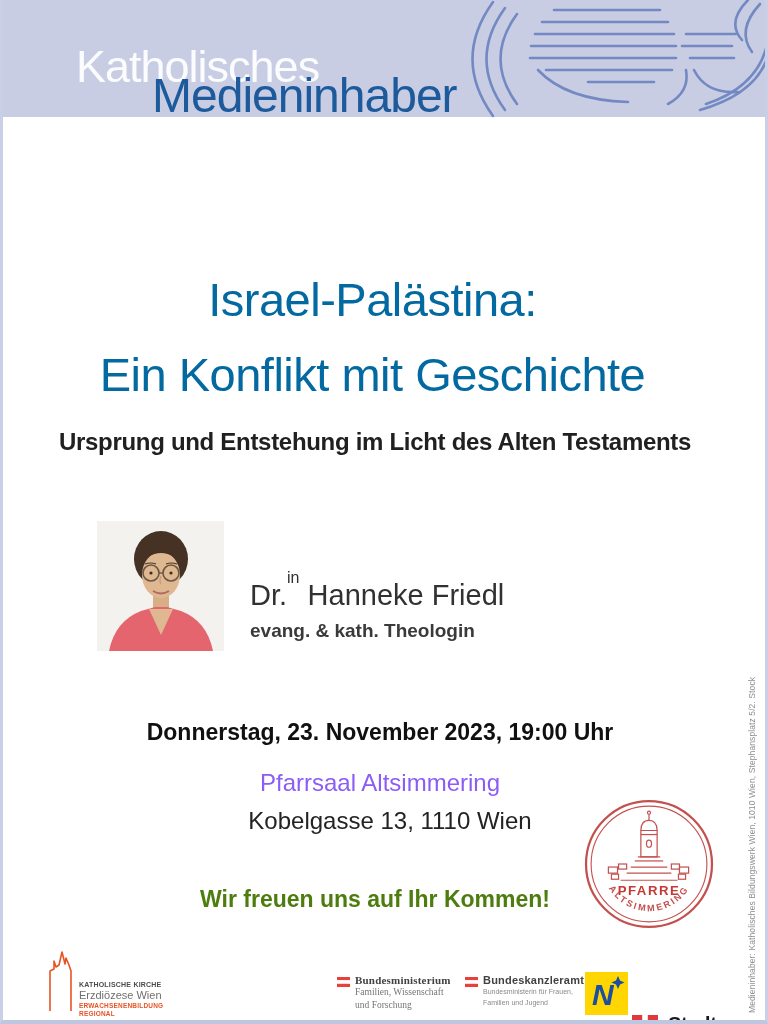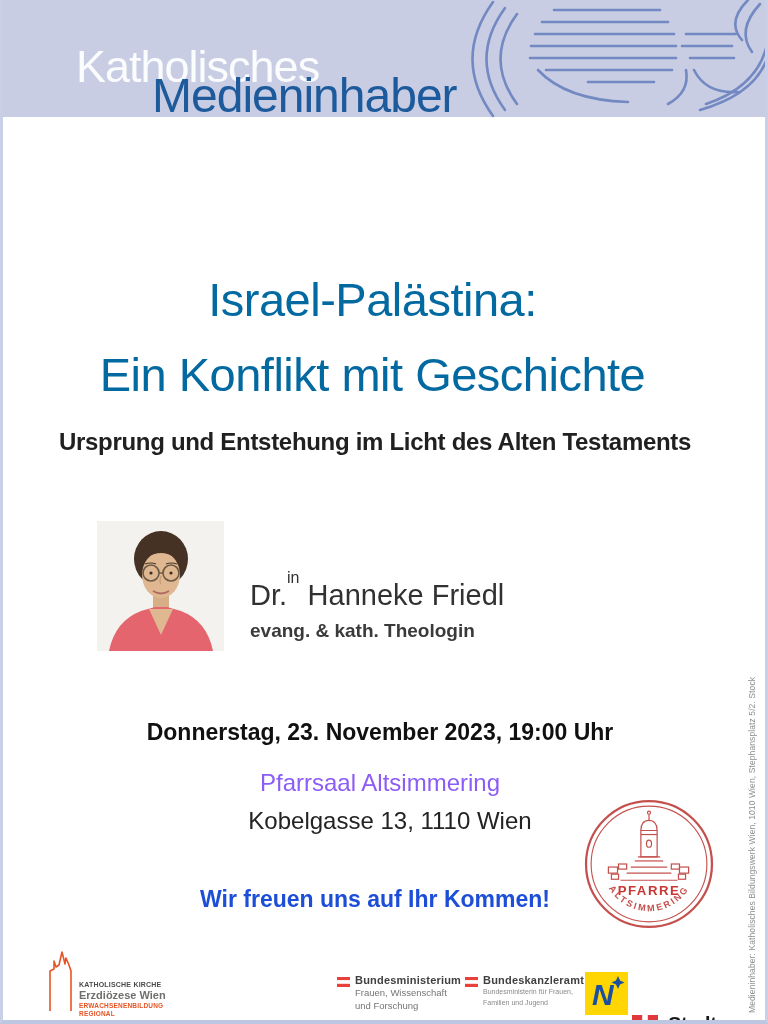--- a/index.html
+++ b/index.html
@@ -36,40 +36,40 @@
   .photo { position:absolute; left:97px; top:521px; width:127px; height:130px; }
   .speaker-name { position:absolute; left:250px; top:579px; font-size:29px; color:#313131; }
   .speaker-name sup { font-size:16px; position:relative; top:-11px; }
   .speaker-creds { position:absolute; left:250px; top:620px; font-size:19px; font-weight:700; color:#3a3a3a; }
 
   
   .center-line { position:absolute; left:0; width:760px; text-align:center; }
   .date-line { top:701px; font-size:23px; font-weight:700; color:#101010;margin-top:18px; }
   .venue-line { top:769px; font-size:24px; color:#8b5cf6; }
   .addr-line { top:807px; font-size:24px; color:#232323;padding-left:20px; }
-  .closing-line { top:886px; width:750px; font-size:23px; font-weight:700; color:#1d4ed8; }
+  .closing-line { top:886px; width:750px; font-size:23px; font-weight:700; color:#4d7c0f; }
 
   
   .stamp { position:absolute; left:584px; top:799px; width:130px; height:130px; }
 
   
   .imprint {
     position:absolute; left:747px; top:1013px; transform-origin:0 0; transform:rotate(-90deg);
     font-size:8.5px; color:#8f8f8f; white-space:nowrap; letter-spacing:0.1px;
   }
 
   
   .kirche { position:absolute; left:46px; top:950px; display:flex; }
   .kirche-text { margin-left:3px; padding-top:31px; }
   .k1 { font-size:7px; font-weight:700; color:#4b4b49; letter-spacing:0.2px; }
-  .k2 { font-size:11px; color:#6f6f6d; margin-top:1px;font-weight:bold; }
+  .k2 { font-size:11px; color:#6f6f6d; margin-top:1px; }
   .k3, .k4 { font-size:6.5px; font-weight:700; color:#e65425; letter-spacing:0.2px; margin-top:1px; }
 
   .ministry { position:absolute; display:flex; }
-  .bm { left:337px; top:974px; }
+  .bm { left:337px; top:974px;font-family:Liberation Serif, serif; }
   .bka { left:465px; top:974px; }
   .ministry .flag { margin-top:3px; }
   .ministry .mtext { margin-left:5px; }
   .m-name { font-size:11px; font-weight:700; color:#414141; letter-spacing:0.2px; }
   .bm .m-sub { font-size:9.5px; color:#757575; line-height:11.5px; margin-top:1px; }
   .bka .m-sub { font-size:7px; color:#8a8a8a; line-height:8.5px; margin-top:2px; }
   .bka .m-sub:first-of-type { margin-top:5px; }
 
   .noe { position:absolute; left:585px; top:972px; }
   .wien { position:absolute; left:631px; top:972px; display:flex; align-items:center;margin-top:42px; }
@@ -187,21 +187,21 @@
   </div>
 
   <div class="ministry bm">
     <svg class="flag" width="13" height="10" viewBox="0 0 13 10">
       <rect x="0" y="0" width="13" height="3.2" fill="#e8413c"></rect>
       <rect x="0" y="3.4" width="13" height="3.2" fill="#ffffff"></rect>
       <rect x="0" y="6.8" width="13" height="3.2" fill="#e8413c"></rect>
     </svg>
     <div class="mtext">
       <div class="m-name">Bundesministerium</div>
-      <div class="m-sub">Frauen, Wissenschaft</div>
+      <div class="m-sub">Familien, Wissenschaft</div>
       <div class="m-sub">und Forschung</div>
     </div>
   </div>
 
   <div class="ministry bka">
     <svg class="flag" width="13" height="10" viewBox="0 0 13 10">
       <rect x="0" y="0" width="13" height="3.2" fill="#e8413c"></rect>
       <rect x="0" y="3.4" width="13" height="3.2" fill="#ffffff"></rect>
       <rect x="0" y="6.8" width="13" height="3.2" fill="#e8413c"></rect>
     </svg>

